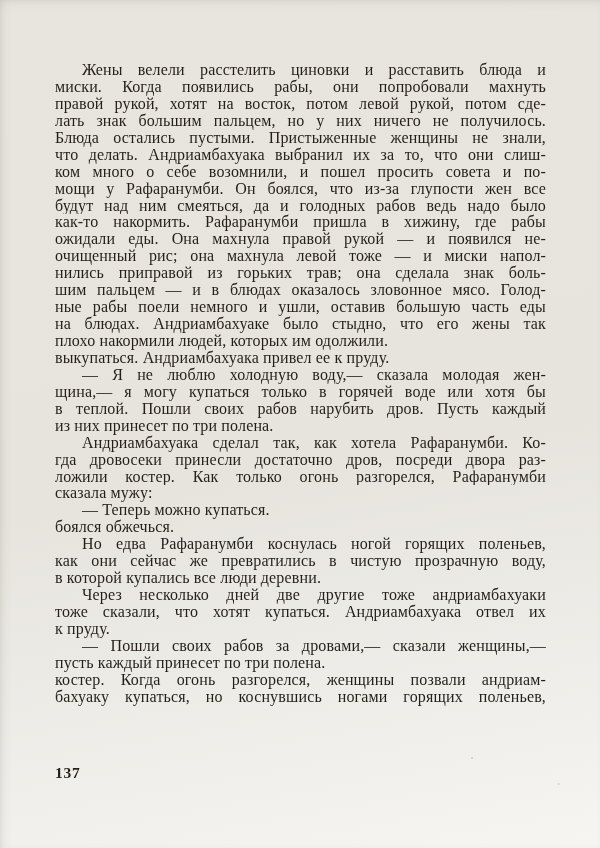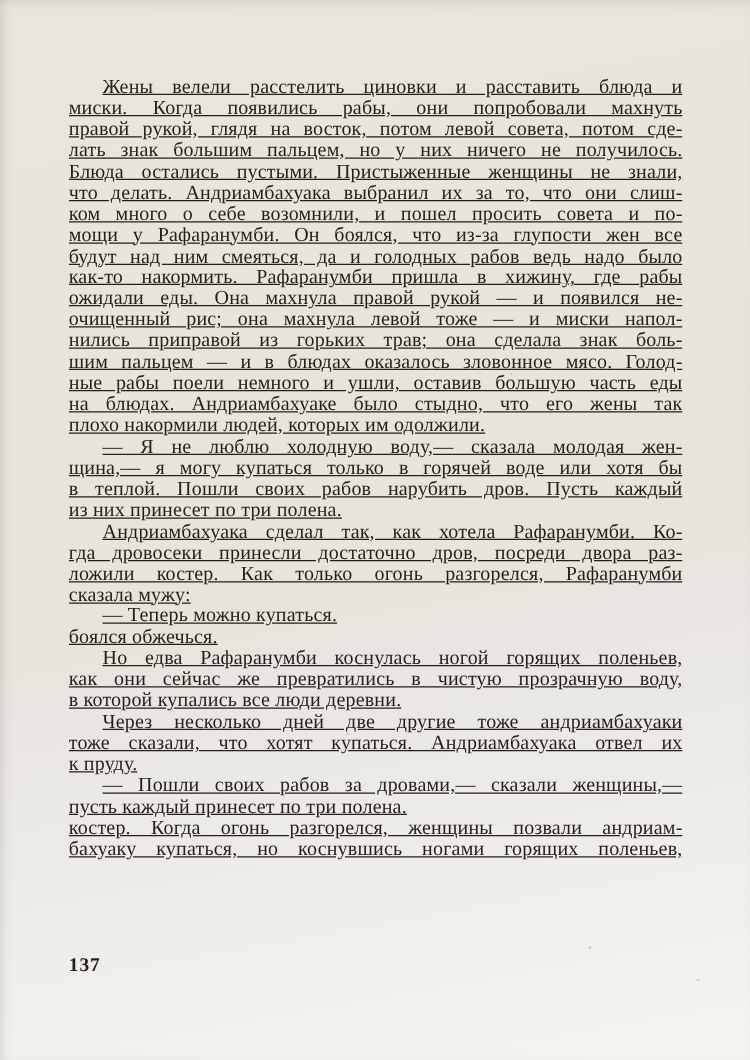--- a/index.html
+++ b/index.html
@@ -18,21 +18,20 @@
     background: linear-gradient(170deg, #e8e5de 0%, #e7e4de 55%, #f1f0ec 88%, #f6f5f2 100%);
     box-shadow: inset 6px 0 14px -10px rgba(90,85,75,0.35),
                 inset 0 6px 14px -10px rgba(90,85,75,0.25);
   }
   .textblock {
     position: absolute;
     left: 55px;
     top: 62px;
     width: 491px;
     color: #241f19;
-    text-decoration: underline;
   }
   .line {
     font-size: 16px;
     line-height: 16.95px;
     height: 16.95px;
     letter-spacing: 0.15px;
     text-align: justify;
     text-align-last: justify;
     overflow: hidden;
     white-space: normal;
@@ -58,35 +57,36 @@
   .speck.s1 { left: 471px; top: 757px; width: 2px; height: 2px; }
   .speck.s2 { left: 557px; top: 783px; width: 3px; height: 2px; background: rgba(120,115,105,0.18); }
 </style>
 </head>
 <body>
 
 <div class="page">
   <div class="textblock">
       <div class="line ind">Жены велели расстелить циновки и расставить блюда и</div>
       <div class="line">миски. Когда появились рабы, они попробовали махнуть</div>
-      <div class="line">правой рукой, глядя на восток, потом левой совета, потом сде-</div>
+      <div class="line">правой рукой, хотят на восток, потом левой рукой, потом сде-</div>
       <div class="line">лать знак большим пальцем, но у них ничего не получилось.</div>
       <div class="line">Блюда остались пустыми. Пристыженные женщины не знали,</div>
       <div class="line">что делать. Андриамбахуака выбранил их за то, что они слиш-</div>
       <div class="line">ком много о себе возомнили, и пошел просить совета и по-</div>
       <div class="line">мощи у Рафаранумби. Он боялся, что из-за глупости жен все</div>
       <div class="line">будут над ним смеяться, да и голодных рабов ведь надо было</div>
       <div class="line">как-то накормить. Рафаранумби пришла в хижину, где рабы</div>
       <div class="line">ожидали еды. Она махнула правой рукой — и появился не-</div>
       <div class="line">очищенный рис; она махнула левой тоже — и миски напол-</div>
       <div class="line">нились приправой из горьких трав; она сделала знак боль-</div>
       <div class="line">шим пальцем — и в блюдах оказалось зловонное мясо. Голод-</div>
       <div class="line">ные рабы поели немного и ушли, оставив бо́льшую часть еды</div>
       <div class="line">на блюдах. Андриамбахуаке было стыдно, что его жены так</div>
       <div class="line end">плохо накормили людей, которых им одолжили.</div>
+      <div class="line end">выкупаться. Андриамбахуака привел ее к пруду.</div>
       <div class="line ind">— Я не люблю холодную воду,— сказала молодая жен-</div>
       <div class="line">щина,— я могу купаться только в горячей воде или хотя бы</div>
       <div class="line">в теплой. Пошли своих рабов нарубить дров. Пусть каждый</div>
       <div class="line end">из них принесет по три полена.</div>
       <div class="line ind">Андриамбахуака сделал так, как хотела Рафаранумби. Ко-</div>
       <div class="line">гда дровосеки принесли достаточно дров, посреди двора раз-</div>
       <div class="line">ложили костер. Как только огонь разгорелся, Рафаранумби</div>
       <div class="line end">сказала мужу:</div>
       <div class="line ind end">— Теперь можно купаться.</div>
       <div class="line end">боялся обжечься.</div>

